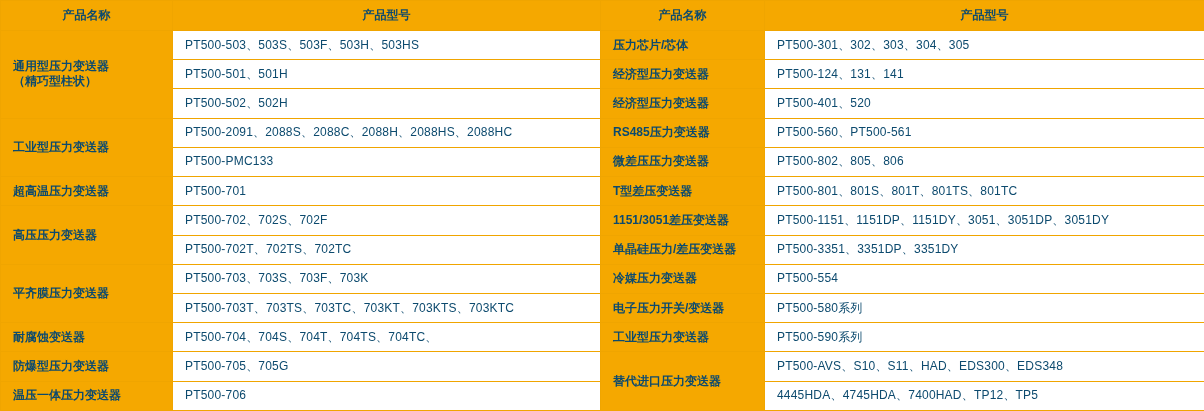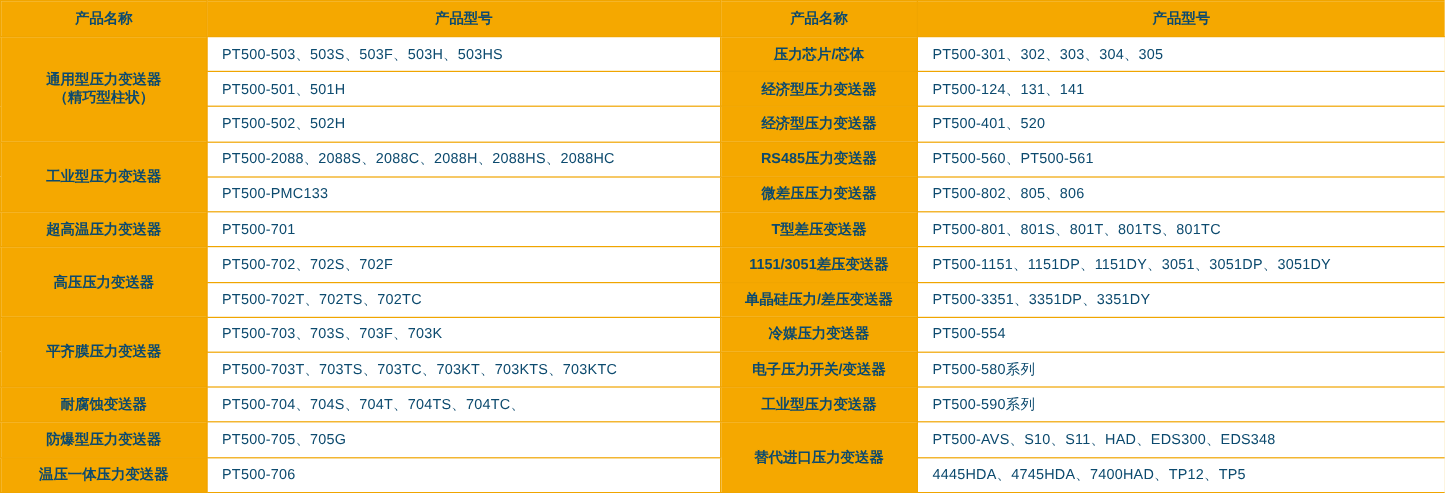--- a/index.html
+++ b/index.html
@@ -39,21 +39,21 @@
     color: #ffffff;
     font-weight: bold;
     text-align: center;
     font-size: 14px;
     height: 30px;
   }
   td.namecell {
     background: #f5a800;
     color: #ffffff;
     font-weight: bold;
-    text-align: center;
+    text-align: left;
     font-size: 13px;
     line-height: 1.3;
   }
   td.modelcell {
     background: #ffffff;
     color: #111111;
     text-align: left;
     font-size: 13px;
     letter-spacing: 0.2px;
   }
@@ -92,21 +92,21 @@
       </tr>
 
       <tr>
         <td class="modelcell colw2">PT500-502、502H</td>
         <td class="namecell colw3">经济型压力变送器</td>
         <td class="modelcell colw4">PT500-401、520</td>
       </tr>
 
       <tr>
         <td class="namecell colw1" rowspan="2">工业型压力变送器</td>
-        <td class="modelcell colw2">PT500-2088、2088S、2088C、2088H、2088HS、2088HC</td>
+        <td class="modelcell colw2">PT500-2091、2088S、2088C、2088H、2088HS、2088HC</td>
         <td class="namecell colw3">RS485压力变送器</td>
         <td class="modelcell colw4">PT500-560、PT500-561</td>
       </tr>
 
       <tr>
         <td class="modelcell colw2">PT500-PMC133</td>
         <td class="namecell colw3">微差压压力变送器</td>
         <td class="modelcell colw4">PT500-802、805、806</td>
       </tr>
 

